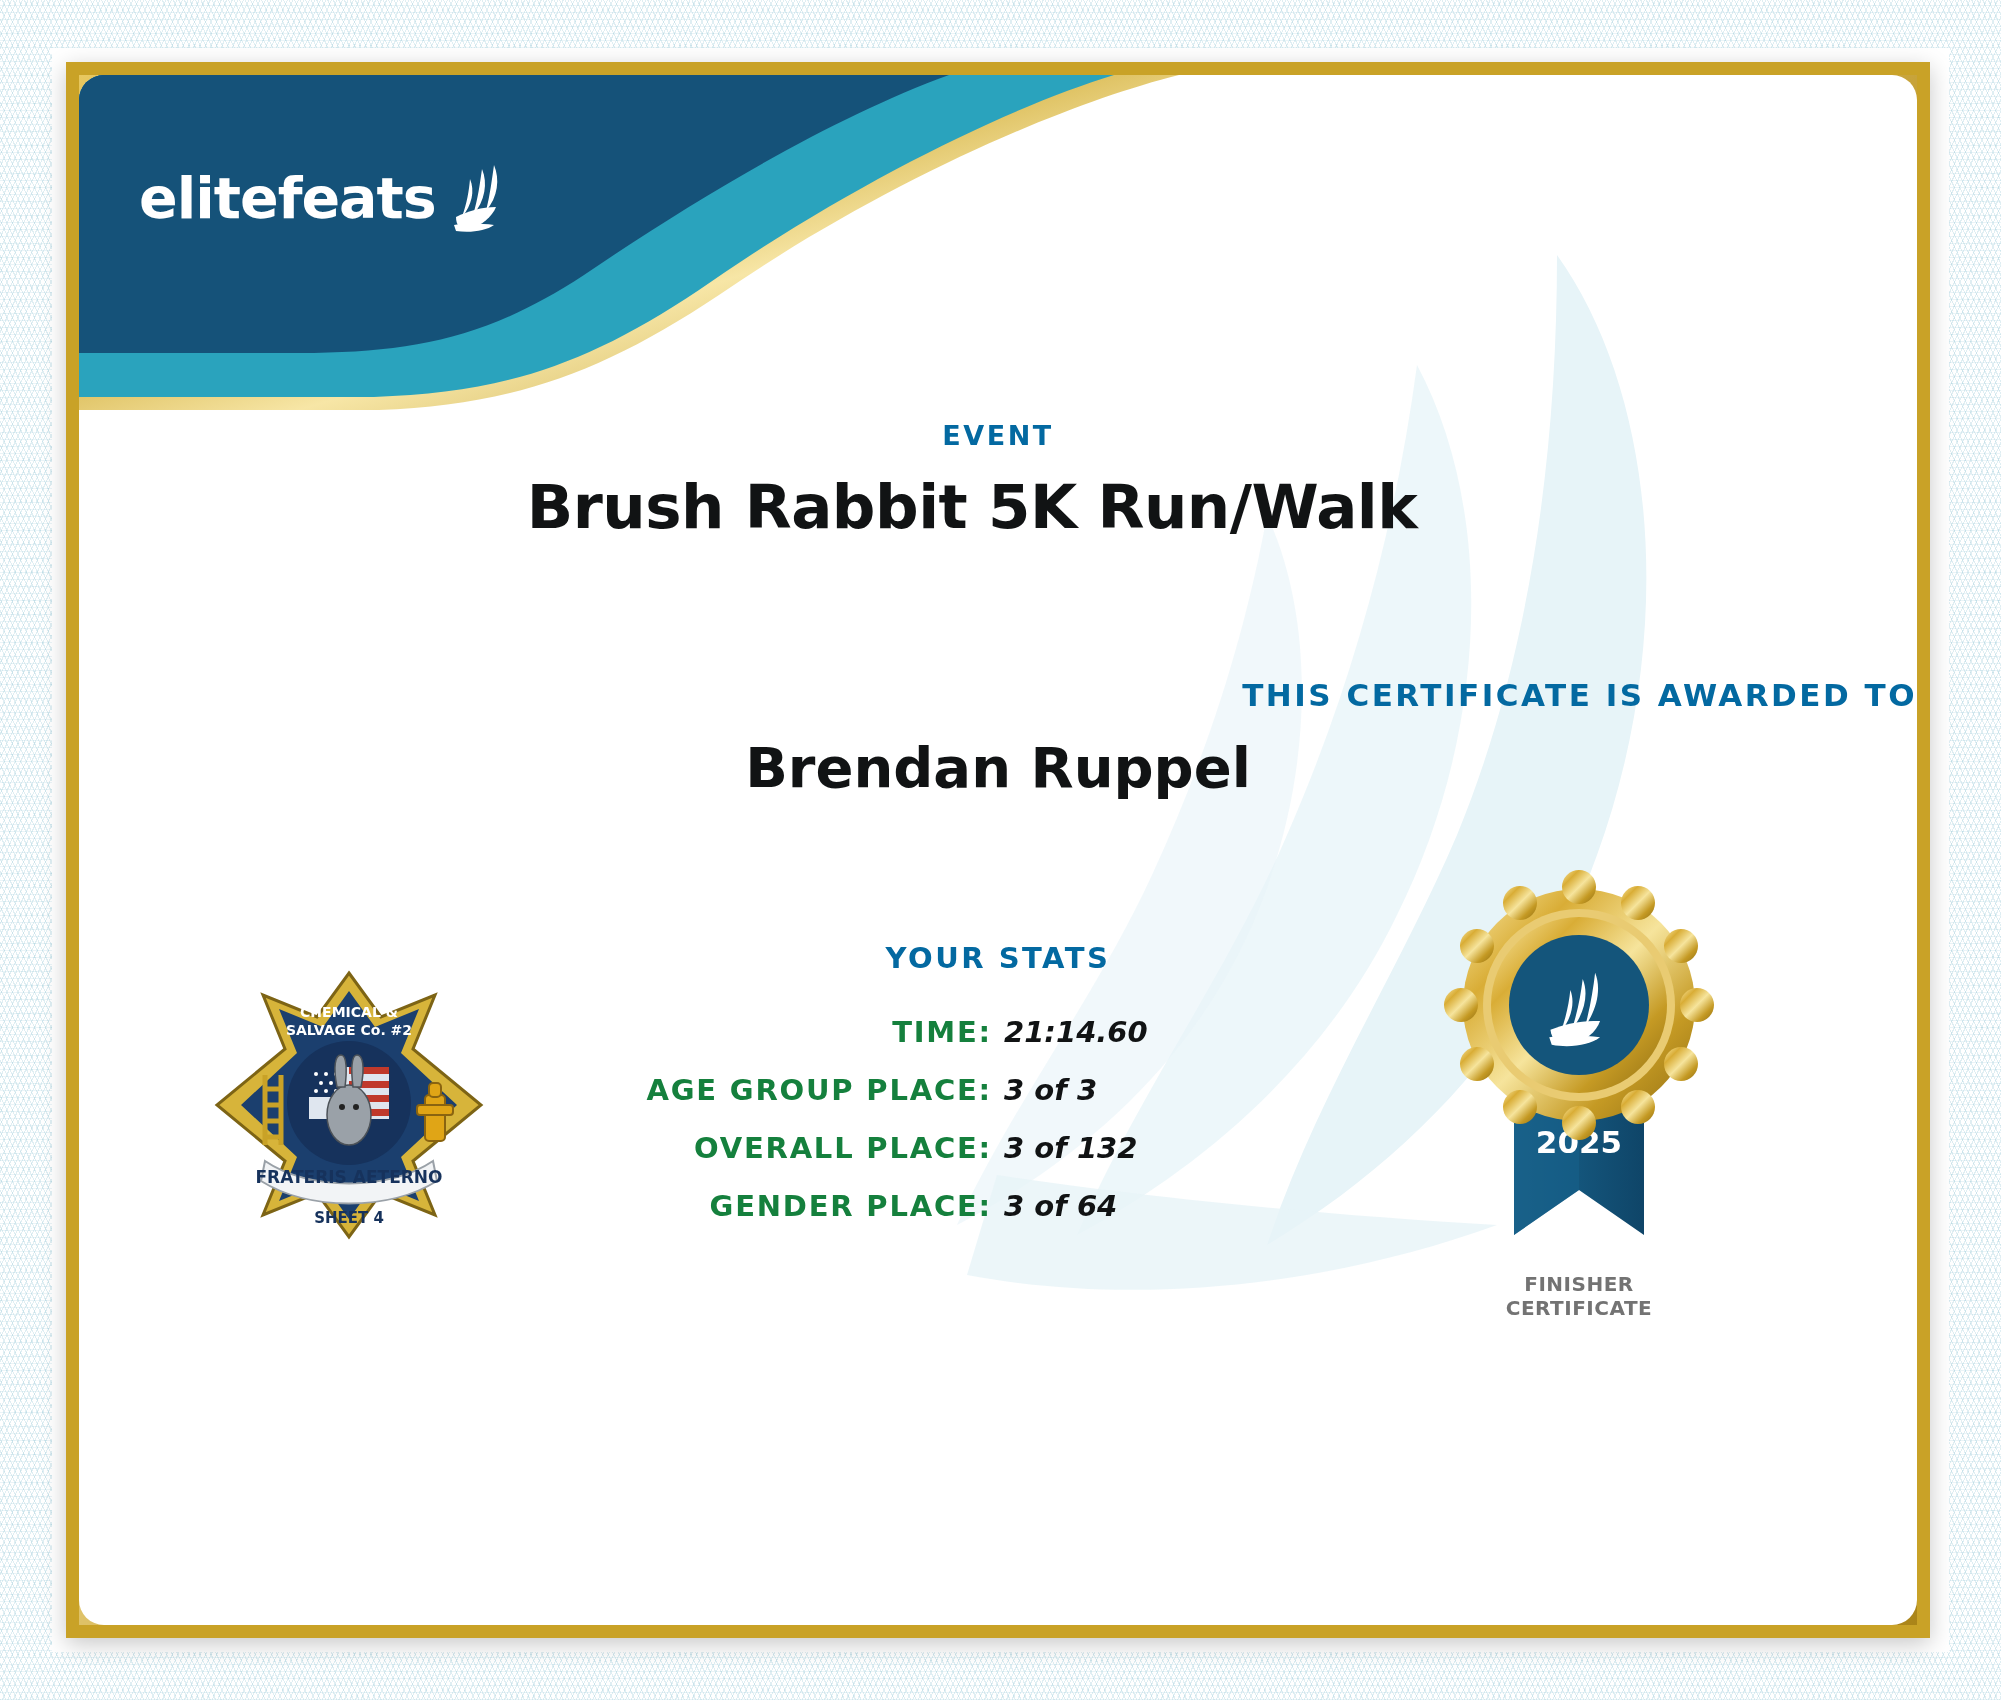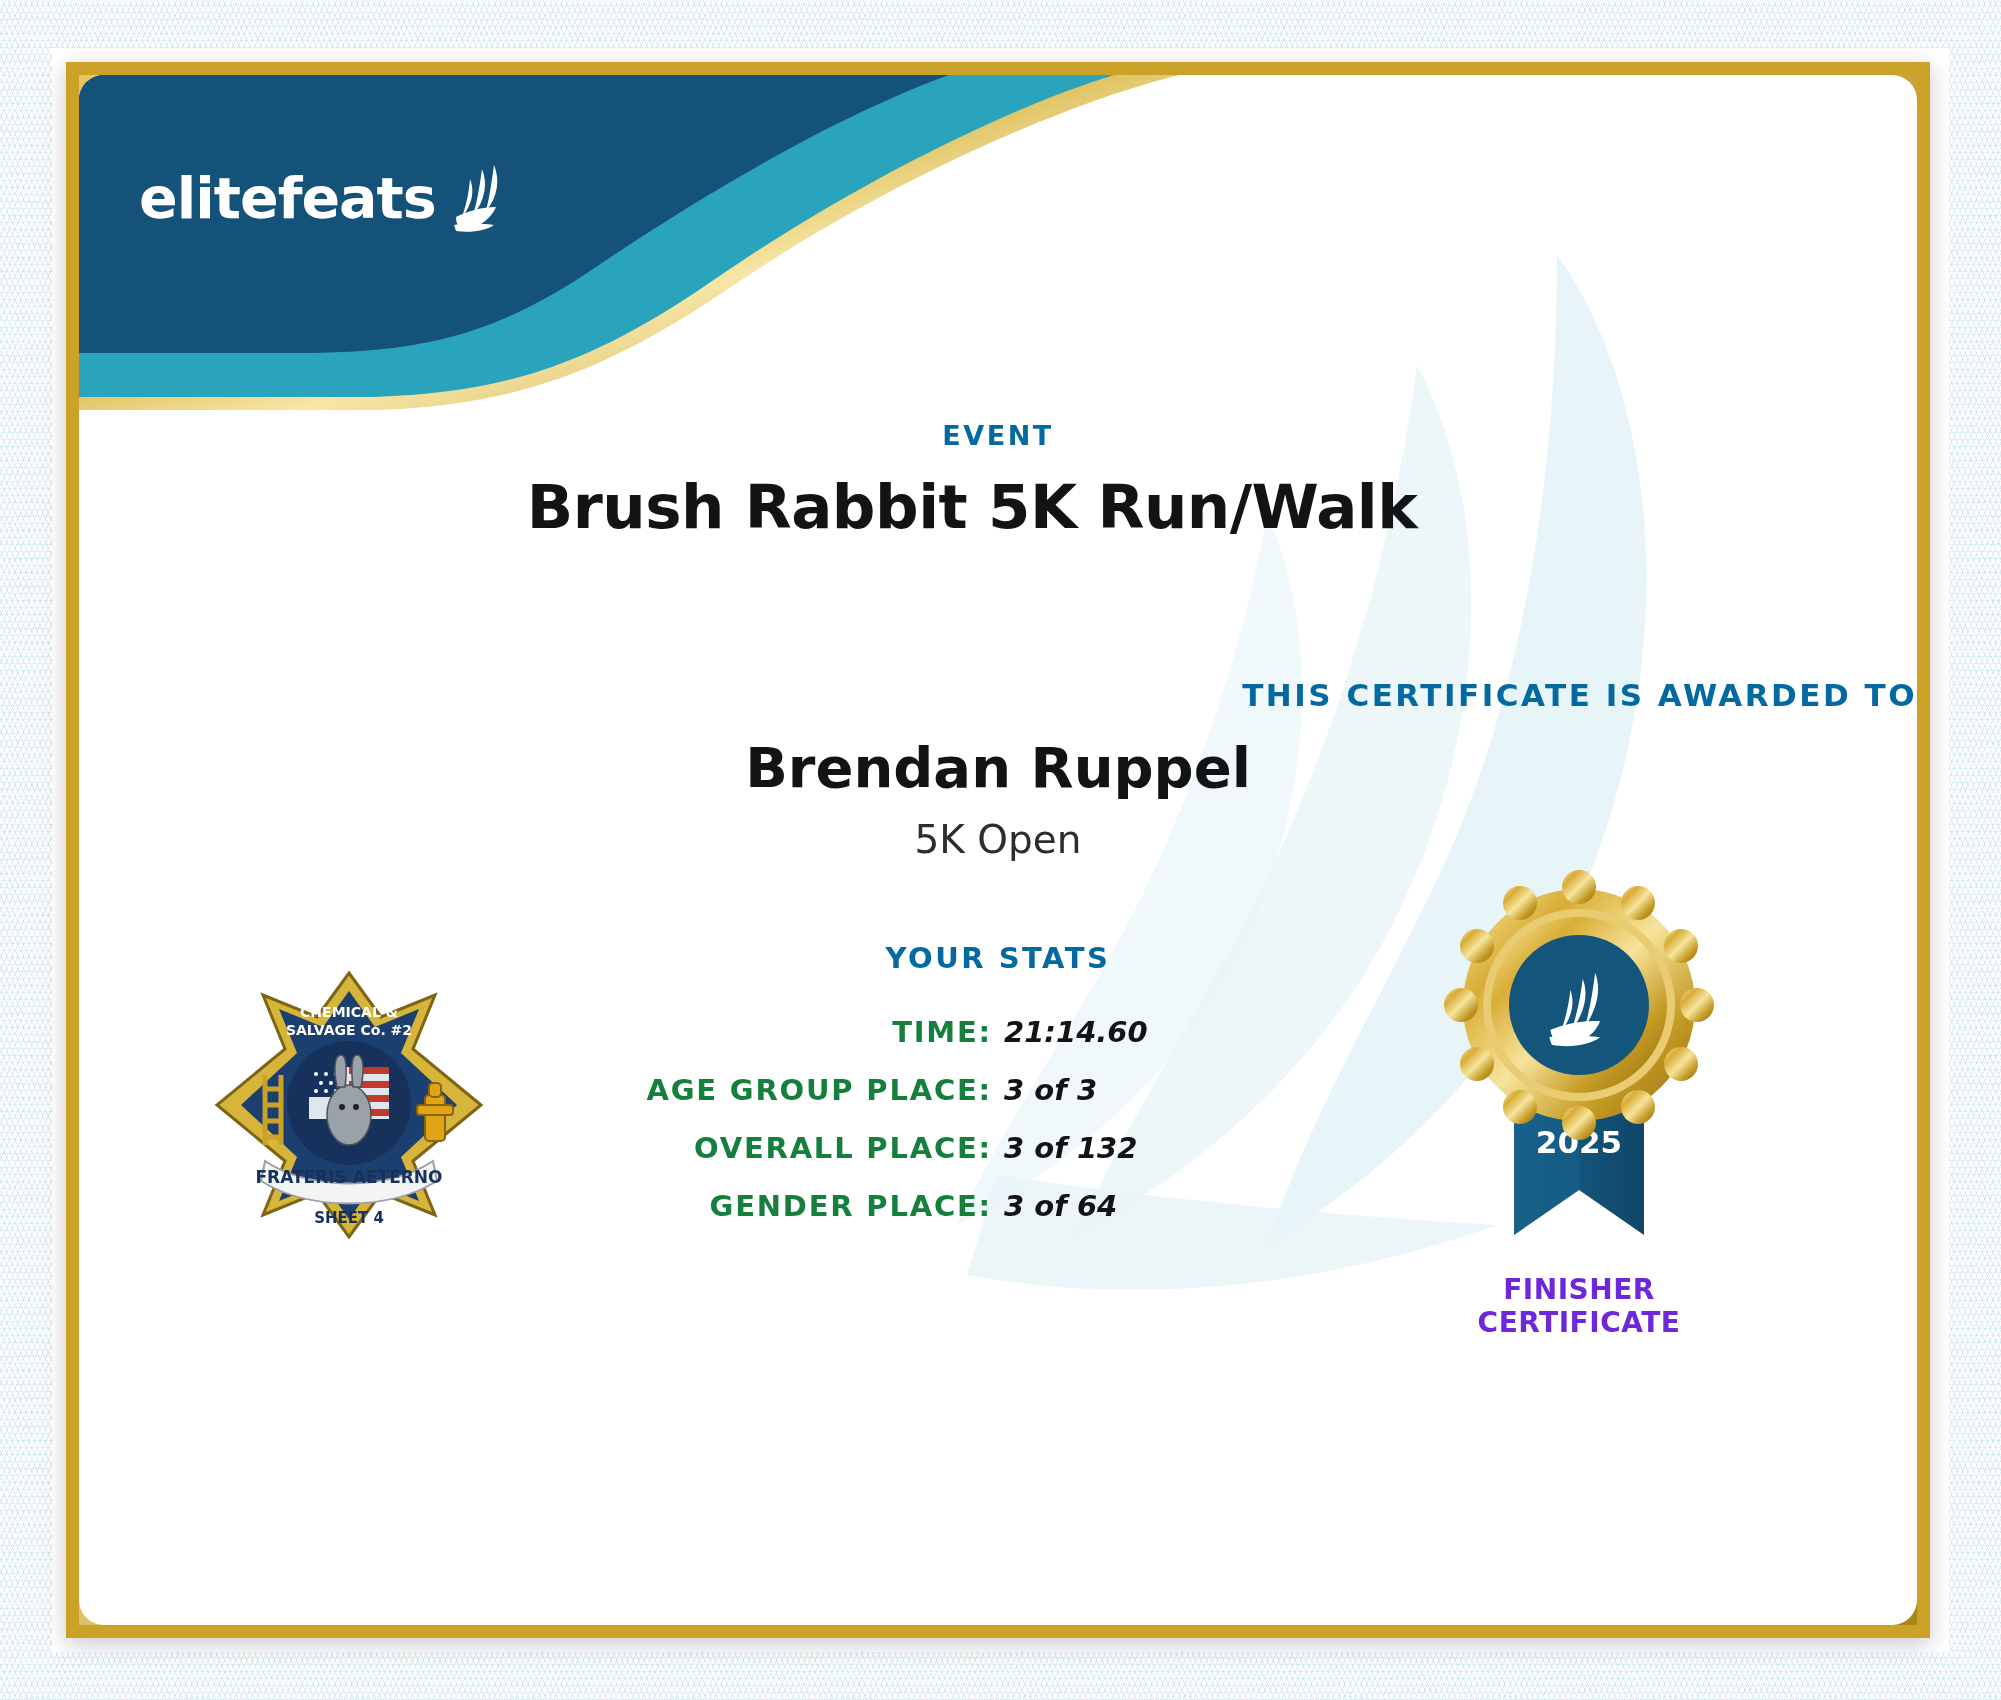--- a/index.html
+++ b/index.html
@@ -214,24 +214,24 @@
     top: 790px;
     width: 300px;
     height: 400px;
   }
   .finisher-caption {
     position: absolute;
     left: 1290px;
     top: 1198px;
     width: 420px;
     text-align: center;
-    color: #6d28d9;
+    color: #737373;
     font-family: "DejaVu Sans", sans-serif;
     font-weight: 700;
-    font-size: 28px;
+    font-size: 20px;
     line-height: 1.18;
     letter-spacing: 0.5px;
   }
 </style>
 </head>
 <body>
 
 <div class="page">
   <div class="page-white-core"></div>
 
@@ -273,21 +273,20 @@
             <path d="M12 64 C 24 62, 38 62, 52 64 C 44 70, 28 72, 14 70 Z"></path>
           </g>
         </svg>
       </div>
 
       <div class="event-label label-muted">EVENT</div>
       <div class="event-name">Brush Rabbit 5K Run/Walk</div>
 
       <div class="awarded-label label-muted">THIS CERTIFICATE IS AWARDED TO</div>
       <div class="awardee-name">Brendan Ruppel</div>
-      <div class="division">5K Open</div>
 
       <div class="stats-label label-muted">YOUR STATS</div>
 
       <div class="stats">
         <div class="stat-row">
           <div class="stat-key">TIME:</div>
           <div class="stat-val">21:14.60</div>
         </div>
         <div class="stat-row">
           <div class="stat-key">AGE GROUP PLACE:</div>

